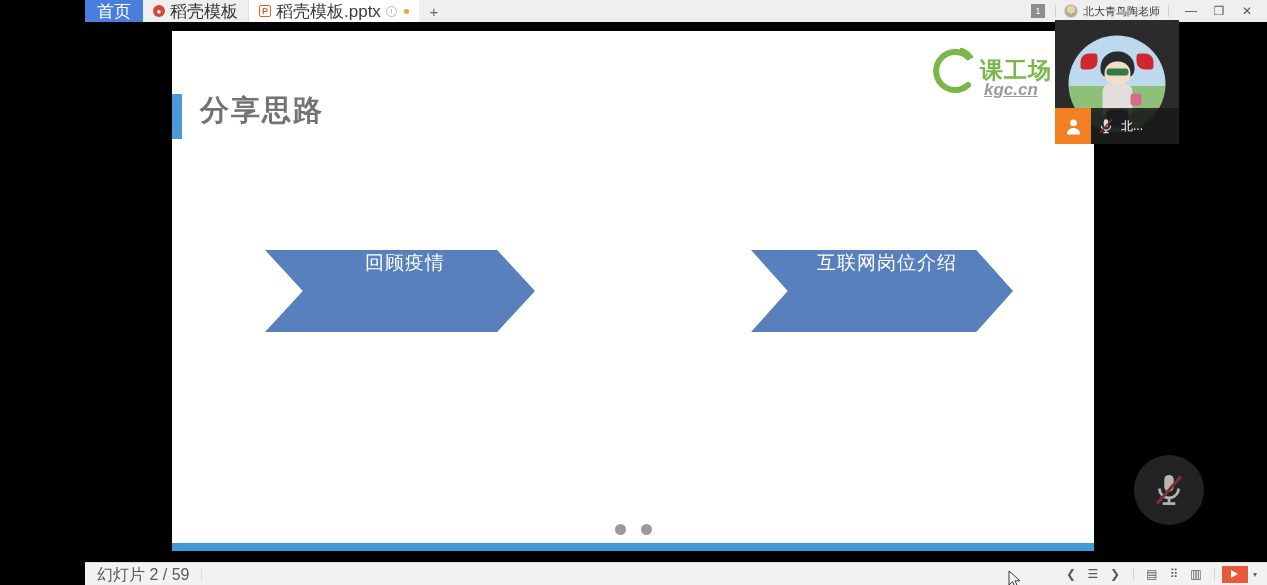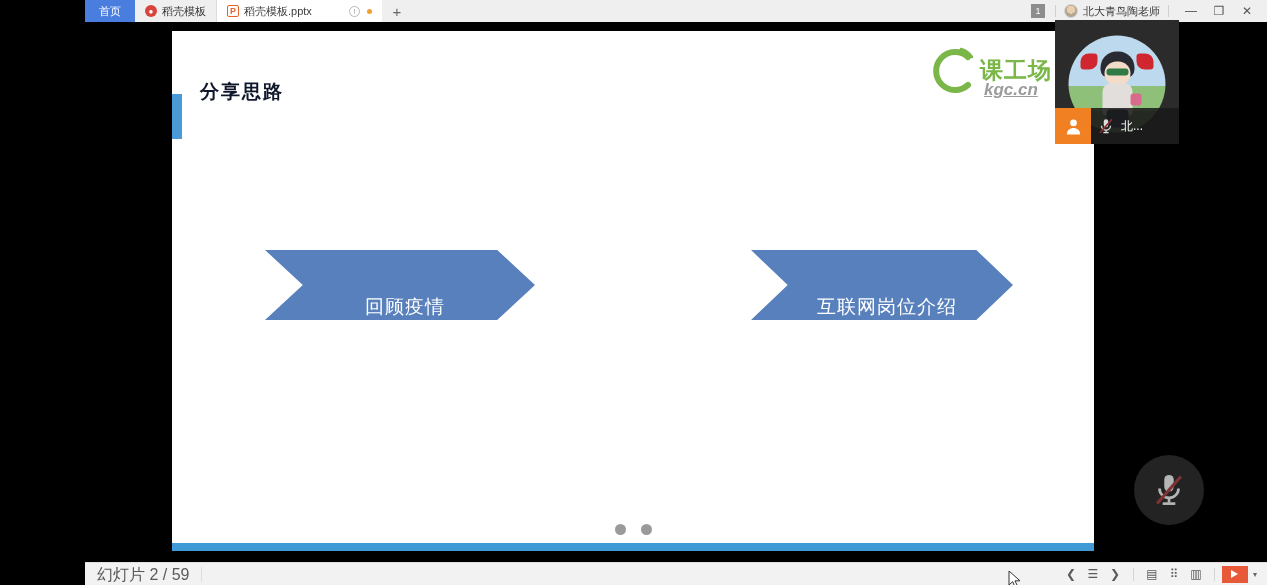--- a/index.html
+++ b/index.html
@@ -36,21 +36,21 @@
     background: #fff; color: #e8632a; min-width: 165px;
     justify-content: flex-start;
   }
   .tab-ico {
     width: 12px; height: 12px; border-radius: 2px;
     display: inline-flex; align-items: center; justify-content: center;
     font-size: 8px; color: #fff; font-weight: bold; flex: none;
   }
   .tab-ico.dk { background: #d9443f; border-radius: 50%; }
   .tab-ico.pp { background: #fff; color: #e8632a; border: 1.5px solid #e8632a; font-size: 9px; }
-  .tab-label { font-size: 11px; text-align: right; }
+  .tab-label { font-size: 17px; text-align: right; }
   .tab.active .tab-label { color: #3a3a3a; }
   .tab-right { margin-left: auto; display: flex; align-items: center; gap: 7px; }
   .warn-ico {
     width: 11px; height: 11px; border-radius: 50%;
     border: 1px solid #b9b9b9; color: #9a9a9a;
     font-size: 8px; line-height: 9px; text-align: center;
   }
   .dot-ico { width: 5px; height: 5px; border-radius: 50%; background: #f0a030; }
   .tab-plus {
     display: flex; align-items: center; justify-content: center;
@@ -81,22 +81,22 @@
   .stage {
     position: absolute; left: 172px; top: 31px;
     width: 922px; height: 520px; background: #fff;
     overflow: hidden;
   }
   .slide-accent {
     position: absolute; left: 0px; top: 63px; width: 10px; height: 45px;
     background: #4a9ad8;
   }
   .slide-title {
-    position: absolute; left: 28px; top: 48px;
-    font-size: 19px; font-weight: bold; color: #0f172a;
+    position: absolute; left: 28px; top: 60px;
+    font-size: 29px; font-weight: bold; color: #737373;
     letter-spacing: 2px;
   }
   .logo {
     position: absolute; right: 16px; top: 14px;
     width: 150px; height: 62px;
   }
   .logo-text {
     position: absolute; left: 52px; top: 10px;
     font-size: 23px; font-weight: bold; color: #7ab648;
     letter-spacing: 1px; white-space: nowrap;
@@ -106,23 +106,23 @@
     font-size: 17px; font-weight: bold; color: #9b9b9b;
     font-style: italic; white-space: nowrap; text-decoration: underline;
   }
 
   
   .chevrons {
     position: absolute; left: 93px; top: 219px;
     width: 740px; height: 82px;
   }
   .chev {
-    position: absolute; top: 0; height: 70px;
+    position: absolute; top: 0; height: 82px;
     background: #5880bc;
-    display: flex; align-items: flex-end; justify-content: center;
+    display: flex; align-items: flex-start; justify-content: center;
     clip-path: polygon(0 0, 86% 0, 100% 50%, 86% 100%, 0 100%, 14% 50%);
   }
   .chev-label {
     font-size: 19px; color: #fff; letter-spacing: 1px;
     margin-left: 10px; white-space: nowrap;
   }
   .chev.c1 { left: 0px;   width: 270px; }
   .chev.c2 { left: 239px; width: 270px; }
   .chev.c3 { left: 486px; width: 262px; }
 

